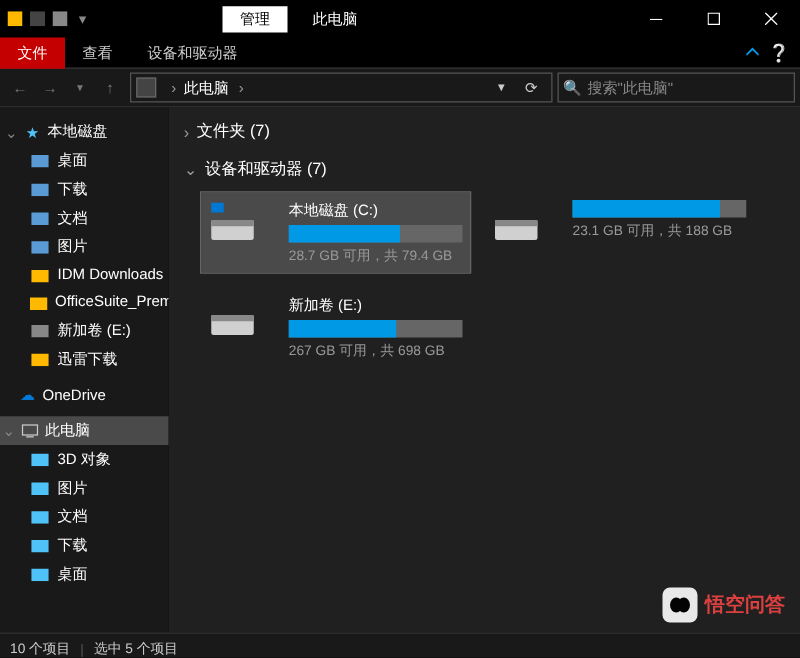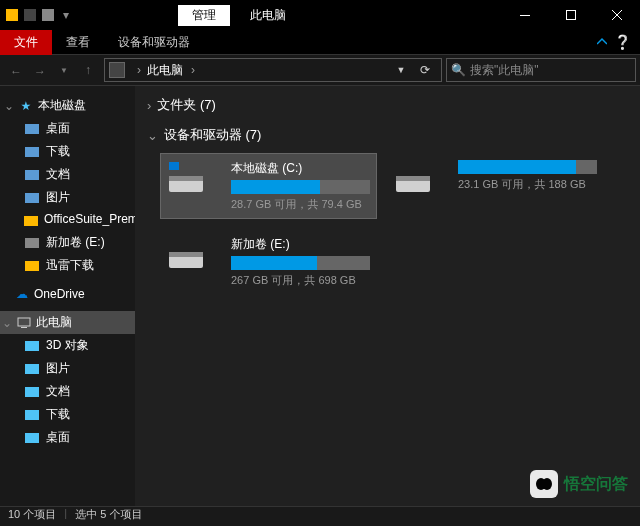--- a/index.html
+++ b/index.html
@@ -49,25 +49,25 @@
 .drive { width: 215px; display: flex; gap: 24px; padding: 6px; }
 .drive.selected { background: #4a4a4a; outline: 1px solid #666; }
 .drive-icon { width: 40px; height: 40px; display: flex; align-items: center; justify-content: center; }
 .drive-body { flex: 1; }
 .drive-name { color: #fff; margin-bottom: 3px; }
 .drive-bar { height: 14px; background: #666; margin-bottom: 3px; position: relative; }
 .drive-fill { height: 100%; background: #0099e5; }
 .drive-text { color: #999; font-size: 11px; }
 
 
-.statusbar { height: 20px; background: #191919; border-top: 1px solid #333; display: flex; align-items: flex-start; padding: 0 8px; color: #ccc; font-size: 11px; position: absolute; bottom: 0; left: 0; right: 0; }
+.statusbar { height: 20px; background: #191919; border-top: 1px solid #333; display: flex; align-items: flex-end; padding: 0 8px; color: #ccc; font-size: 11px; position: absolute; bottom: 0; left: 0; right: 0; }
 .status-sep { margin: 0 8px; color: #555; }
 
 
-.watermark { position: absolute; right: 12px; bottom: 28px; display: flex; align-items: center; gap: 6px; color: #15803d; opacity: 0.9; }
+.watermark { position: absolute; right: 12px; bottom: 28px; display: flex; align-items: center; gap: 6px; color: #ef4444; opacity: 0.9; }
 .wm-icon { width: 28px; height: 28px; background: #fff; border-radius: 6px; display: flex; align-items: center; justify-content: center; }
 
 
 svg { display: block; }
 </style>
 </head>
 <body>
 
 <div class="titlebar">
   <div class="titlebar-icons">
@@ -184,20 +184,28 @@
               </svg>
             </span>
             <span>图片</span>
           </div>
           <div class="side-item">
             <span class="pin-icon">
               <svg width="14" height="12">
                 <rect width="14" height="10" y="2" fill="#ffb900"></rect>
               </svg>
             </span>
+            <span>IDM Downloads</span>
+          </div>
+          <div class="side-item">
+            <span class="pin-icon">
+              <svg width="14" height="12">
+                <rect width="14" height="10" y="2" fill="#ffb900"></rect>
+              </svg>
+            </span>
             <span>OfficeSuite_Premium</span>
           </div>
           <div class="side-item">
             <span class="pin-icon">
               <svg width="14" height="12">
                 <rect width="14" height="10" y="2" fill="#888"></rect>
               </svg>
             </span>
             <span>新加卷 (E:)</span>
           </div>

